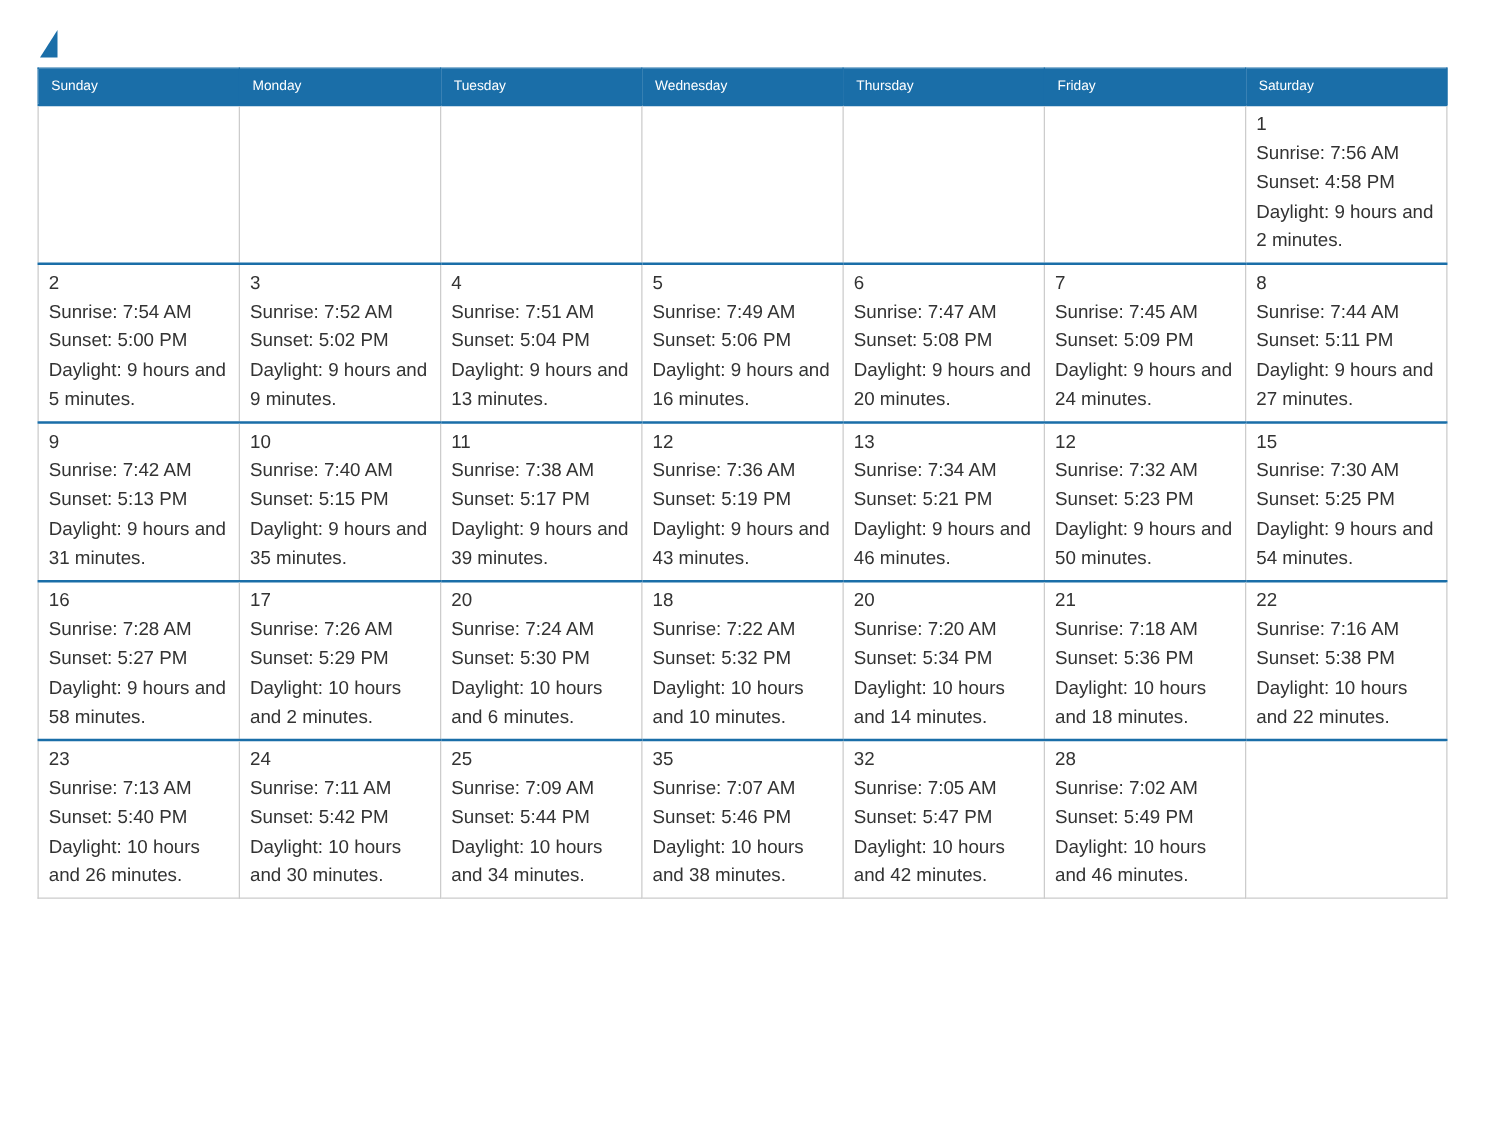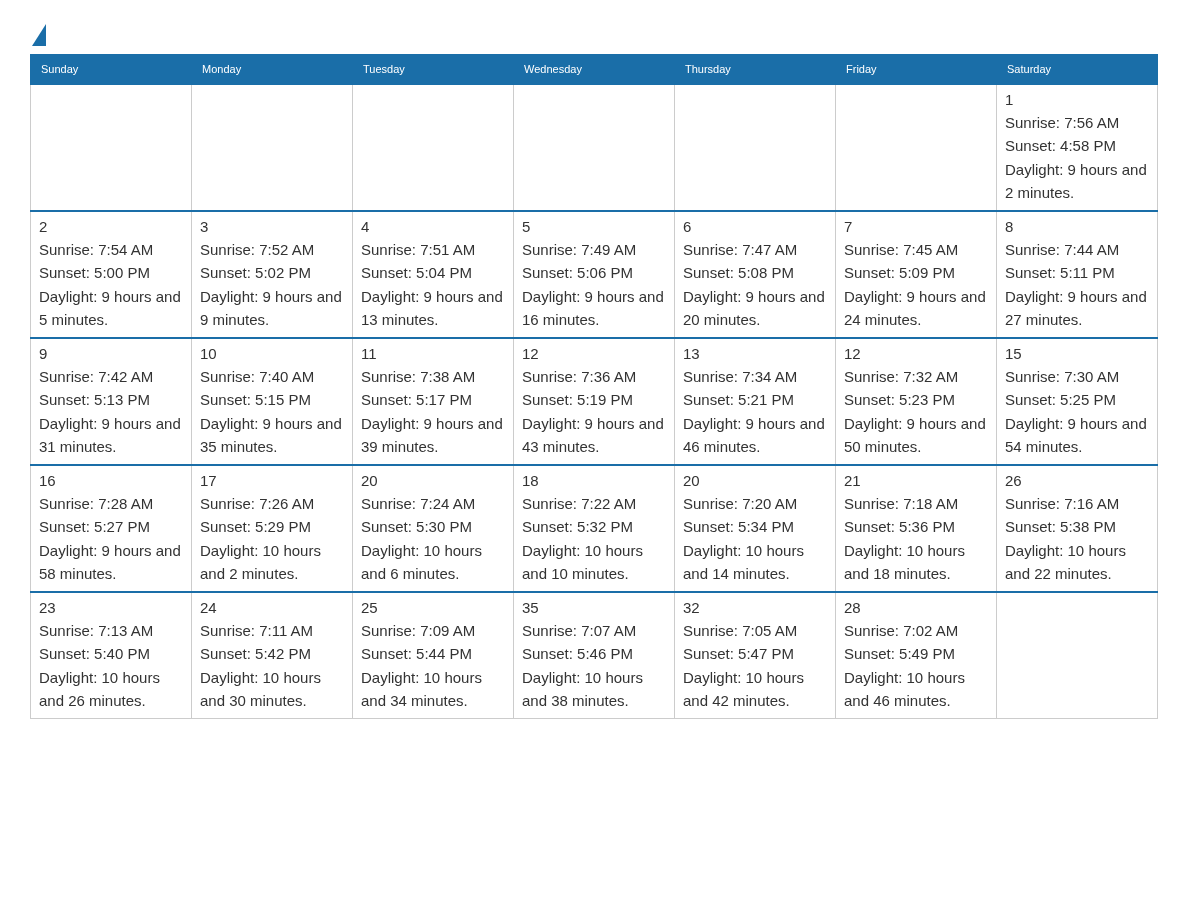--- a/index.html
+++ b/index.html
@@ -225,21 +225,21 @@
         </td>
         <td>
           <span class="day-number">20</span>
           <div class="day-info">Sunrise: 7:20 AM<br>Sunset: 5:34 PM<br>Daylight: 10 hours and 14 minutes.</div>
         </td>
         <td>
           <span class="day-number">21</span>
           <div class="day-info">Sunrise: 7:18 AM<br>Sunset: 5:36 PM<br>Daylight: 10 hours and 18 minutes.</div>
         </td>
         <td>
-          <span class="day-number">26</span>
+          <span class="day-number">22</span>
           <div class="day-info">Sunrise: 7:16 AM<br>Sunset: 5:38 PM<br>Daylight: 10 hours and 22 minutes.</div>
         </td>
       </tr>
       <tr class="week-row">
         <td>
           <span class="day-number">23</span>
           <div class="day-info">Sunrise: 7:13 AM<br>Sunset: 5:40 PM<br>Daylight: 10 hours and 26 minutes.</div>
         </td>
         <td>
           <span class="day-number">24</span>

